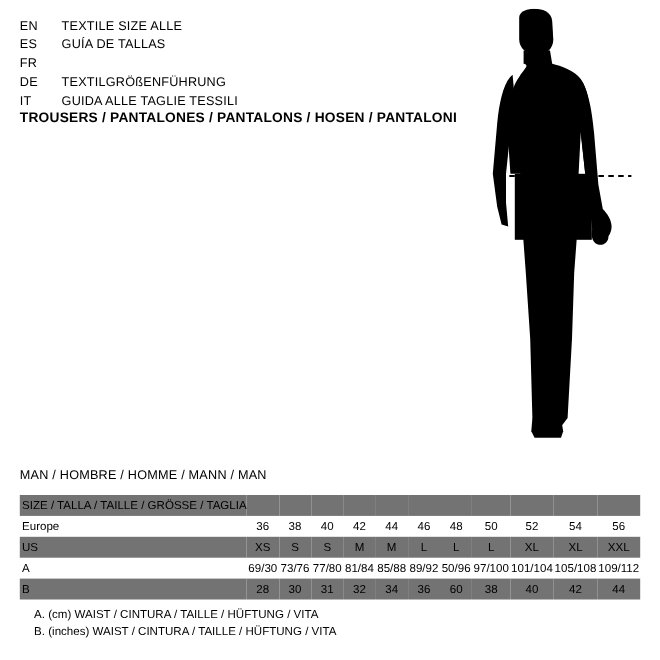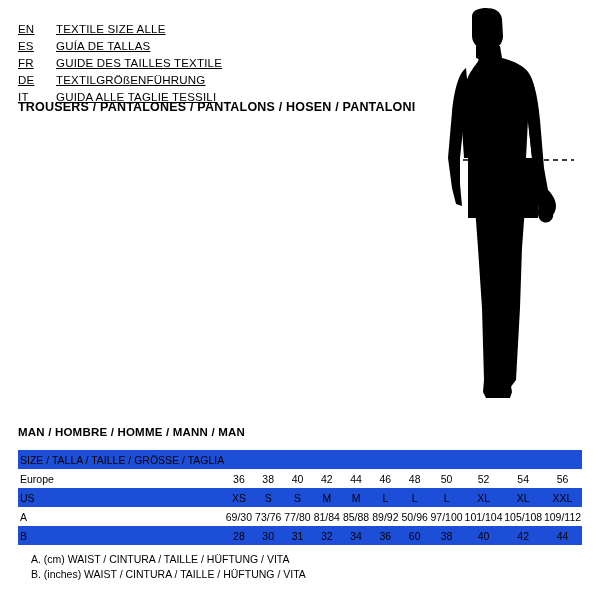--- a/index.html
+++ b/index.html
@@ -23,25 +23,24 @@
 
   
   .lang-block {
     position: absolute;
     left: 18px;
     top: 18px;
     width: 400px;
   }
   .lang-row {
     display: flex;
-    align-items: flex-end;
+    align-items: flex-start;
     height: 17px;
     font-size: 11.5px;
     letter-spacing: 0.2px;
-    text-decoration: underline;
   }
   .lang-code {
     width: 38px;
     flex: 0 0 38px;
   }
   .lang-title {
     flex: 1 1 auto;
   }
 
   .section-title {
@@ -68,39 +67,39 @@
     font-size: 11px;
     margin-left: 48px;
   }
 
   
   .table-title {
     position: absolute;
     left: 18px;
     top: 426px;
     font-size: 11.5px;
-    font-weight: bold;
+    font-weight: normal;
     letter-spacing: 0.2px;
   }
   table.size-table {
     position: absolute;
     left: 18px;
     top: 450px;
     width: 564px;
     border-collapse: collapse;
     font-size: 10.5px;
   }
   table.size-table td {
     padding: 2px 0 2px 0;
     height: 15px;
     text-align: left;
     white-space: nowrap;
   }
   table.size-table tr.shaded {
-    background: #1d4ed8;
+    background: #737373;
     margin-left: 24px;
   }
   table.size-table td.label {
     width: 88px;
     padding-left: 2px;
   }
   table.size-table td.cell {
     width: 52px;
     text-align: center;
   }
@@ -121,21 +120,20 @@
     <div class="lang-row">
       <span class="lang-code">EN</span>
       <span class="lang-title">TEXTILE SIZE ALLE</span>
     </div>
     <div class="lang-row">
       <span class="lang-code">ES</span>
       <span class="lang-title">GUÍA DE TALLAS</span>
     </div>
     <div class="lang-row">
       <span class="lang-code">FR</span>
-      <span class="lang-title">GUIDE DES TAILLES TEXTILE</span>
     </div>
     <div class="lang-row">
       <span class="lang-code">DE</span>
       <span class="lang-title">TEXTILGRÖßENFÜHRUNG</span>
     </div>
     <div class="lang-row">
       <span class="lang-code">IT</span>
       <span class="lang-title">GUIDA ALLE TAGLIE TESSILI</span>
     </div>
   </div>

